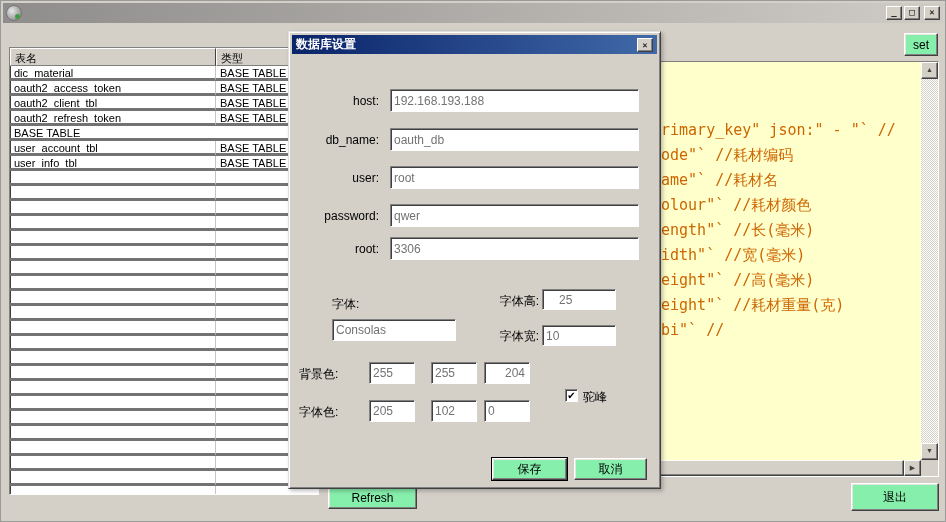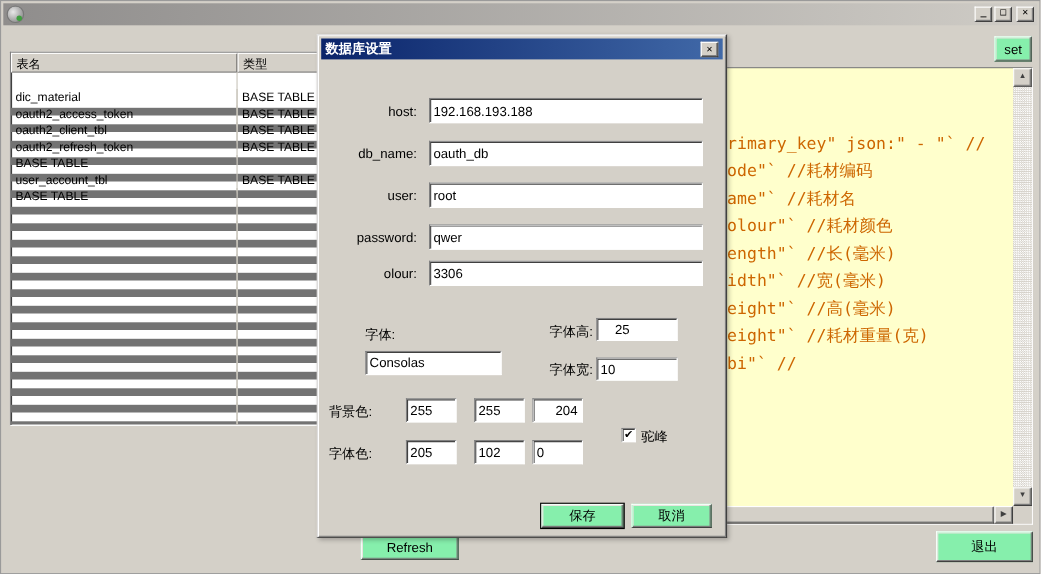--- a/index.html
+++ b/index.html
@@ -37,41 +37,41 @@
     background:#86efac;
     border:1px solid; border-color:#fff #404040 #404040 #fff;
     box-shadow:inset -1px -1px 0 #808080, inset 1px 1px 0 #e8e5e0;
     font-size:12px; color:#000; text-align:center; cursor:default;
     font-family:"Liberation Sans", sans-serif;
   }
   .tinput {
     border:1px solid; border-color:#808080 #fff #fff #808080;
     box-shadow:inset 1px 1px 0 #404040;
     background:#fff; font-size:12px; font-family:"Liberation Sans", sans-serif;
-    padding:2px 3px; color:#000000; outline:none;
+    padding:2px 3px; color:#737373; outline:none;
   }
   
   .table-panel {
-    position:absolute; left:8px; top:46px; width:310px; height:340px;
+    position:absolute; left:8px; top:46px; width:310px; height:448px;
     background:#fff; z-index:1;
     border:1px solid; border-color:#808080 #fff #fff #808080;
     box-shadow:inset 1px 1px 0 #404040;
     overflow:hidden; font-size:11px;
   }
   .thead { display:flex; height:18px; }
   .th {
     background:#d4d0c8; border:1px solid; border-color:#fff #404040 #808080 #fff;
     padding:2px 4px; font-size:11px; color:#000;
   }
   .th.c1 { width:206px; }
   .th.c2 { flex:1; }
   .trow { display:flex; height:15px; }
   .td {
-    font-size:11px; line-height:14px; padding:16px 4px; color:#000;
-    border-bottom:7px solid #737373; white-space:nowrap; overflow:hidden;
+    font-size:11px; line-height:14px; padding:0 4px; color:#000;
+    border-bottom:3px solid #737373; white-space:nowrap; overflow:hidden;
   }
   .td.c1 { width:206px; border-right:1px solid #c8c4ba; }
   .td.c2 { flex:1; }
   
   .right-panel {
     position:absolute; left:655px; top:60px; width:283px; height:416px; z-index:1;
     border:1px solid; border-color:#808080 #fff #fff #808080;
     box-shadow:inset 1px 1px 0 #404040;
     background:#d4d0c8;
     display:grid; grid-template-columns:1fr 17px; grid-template-rows:1fr 16px;
@@ -180,20 +180,21 @@
           <div class="td c2">BASE TABLE</div>
         </div>
         <div class="trow">
           <div class="td c2">BASE TABLE</div>
         </div>
         <div class="trow">
           <div class="td c1">user_account_tbl</div>
           <div class="td c2">BASE TABLE</div>
         </div>
         <div class="trow">
+          <div class="td c1">user_info_tbl</div>
           <div class="td c2">BASE TABLE</div>
         </div>
         <div class="trow">
           <div class="td c1"></div>
           <div class="td c2"></div>
         </div>
         <div class="trow">
           <div class="td c1"></div>
           <div class="td c2"></div>
         </div>
@@ -320,21 +321,21 @@
     </div>
 
     <div class="dlg-label fld-label" style="left:10px; top:62px;">host:</div>
     <input class="tinput dlg-input fld-input" style="top: 57px;" value="192.168.193.188">
     <div class="dlg-label fld-label" style="left:10px; top:101px;">db_name:</div>
     <input class="tinput dlg-input fld-input" style="top: 96px;" value="oauth_db">
     <div class="dlg-label fld-label" style="left:10px; top:139px;">user:</div>
     <input class="tinput dlg-input fld-input" style="top: 134px;" value="root">
     <div class="dlg-label fld-label" style="left:10px; top:177px;">password:</div>
     <input class="tinput dlg-input fld-input" style="top: 172px;" value="qwer">
-    <div class="dlg-label fld-label" style="left:10px; top:210px;">olour:</div>
+    <div class="dlg-label fld-label" style="left:10px; top:210px;">root:</div>
     <input class="tinput dlg-input fld-input" style="top: 205px;" value="3306">
 
     <div class="dlg-label" style="left:43px; top:264px; text-align:center;">字体:</div>
     <input class="tinput dlg-input" style="left: 43px; top: 287px; width: 124px; height: 22px;" value="Consolas">
     <div class="dlg-label" style="left:192px; top:261px; width:58px;">字体高:</div>
     <input class="tinput dlg-input num-input" style="left: 253px; top: 257px; padding-left: 16px;" value="25">
     <div class="dlg-label" style="left:192px; top:296px; width:58px;">字体宽:</div>
     <input class="tinput dlg-input num-input" style="left: 253px; top: 293px;" value="10">
 
     <div class="dlg-label" style="left:10px; top:334px; text-align:left;">背景色:</div>

